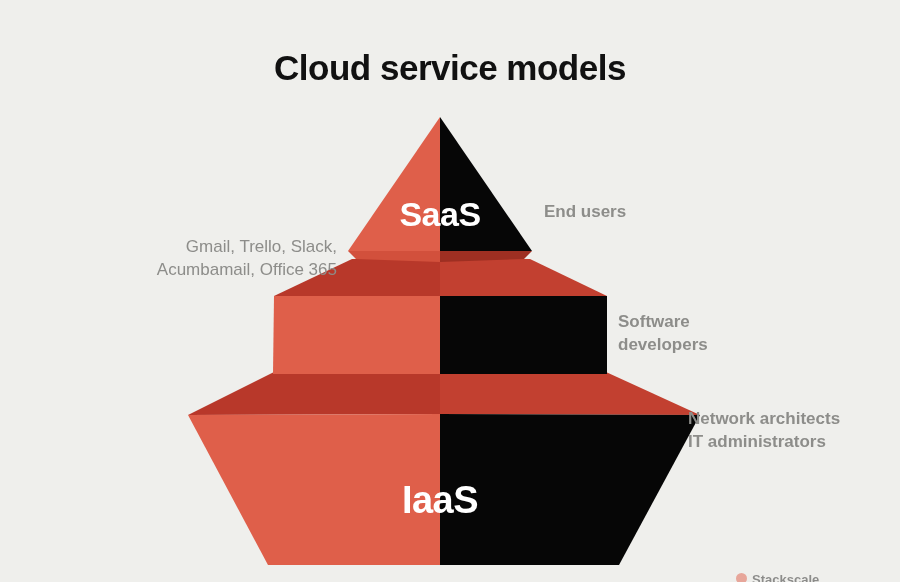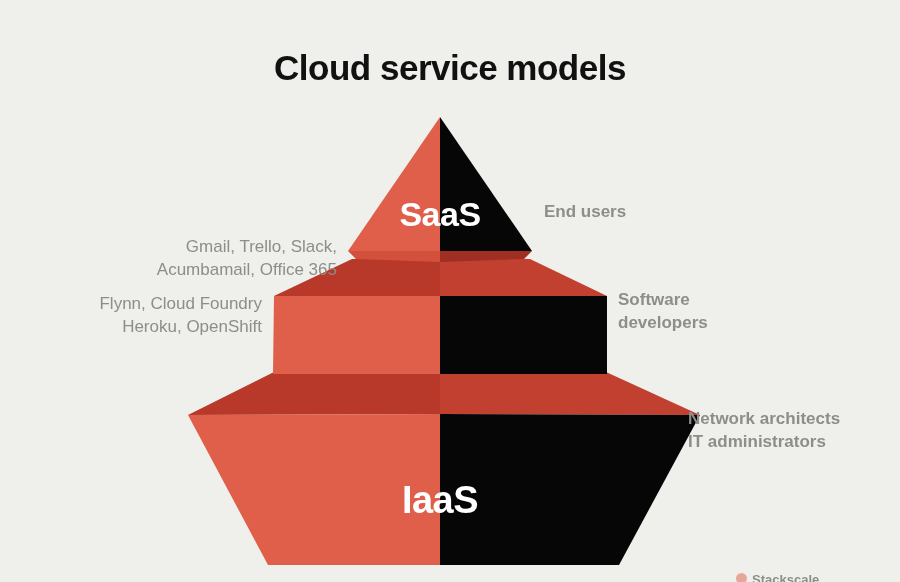--- a/index.html
+++ b/index.html
@@ -92,21 +92,21 @@
   .side-label.right {
     text-align: left;
     font-weight: bold;
   }
 
   .lbl-saas-left  { left: 40px;  top: 187px; width: 297px; margin-top: 48px; }
   .lbl-paas-left  { left: 20px;  top: 292px; width: 242px; }
   .lbl-iaas-left  { left: 10px;  top: 407px; width: 185px; }
 
   .lbl-saas-right { left: 544px; top: 200px; width: 250px; }
-  .lbl-paas-right { left: 618px; top: 288px; width: 250px; }
+  .lbl-paas-right { left: 618px; top: 310px; width: 250px; }
   .lbl-iaas-right { left: 688px; top: 407px; width: 250px; }
 
   
   .watermark {
     position: absolute;
     left: 736px;
     top: 572px;
     width: 160px;
     height: 12px;
     overflow: hidden;
@@ -176,22 +176,20 @@
   </svg>
 
   <div class="tier-tag saas">SaaS</div>
 
 
   <div class="tier-tag iaas">IaaS</div>
 
   <div class="side-label left lbl-saas-left">Gmail, Trello, Slack,
 Acumbamail, Office 365</div>
 
-  <div class="side-label left lbl-paas-left">Flynn, Cloud Foundry
-Heroku, OpenShift</div>
 
 
   <div class="side-label right lbl-saas-right">End users</div>
 
   <div class="side-label right lbl-paas-right">Software
 developers</div>
 
   <div class="side-label right lbl-iaas-right">Network architects
 IT administrators</div>
 

